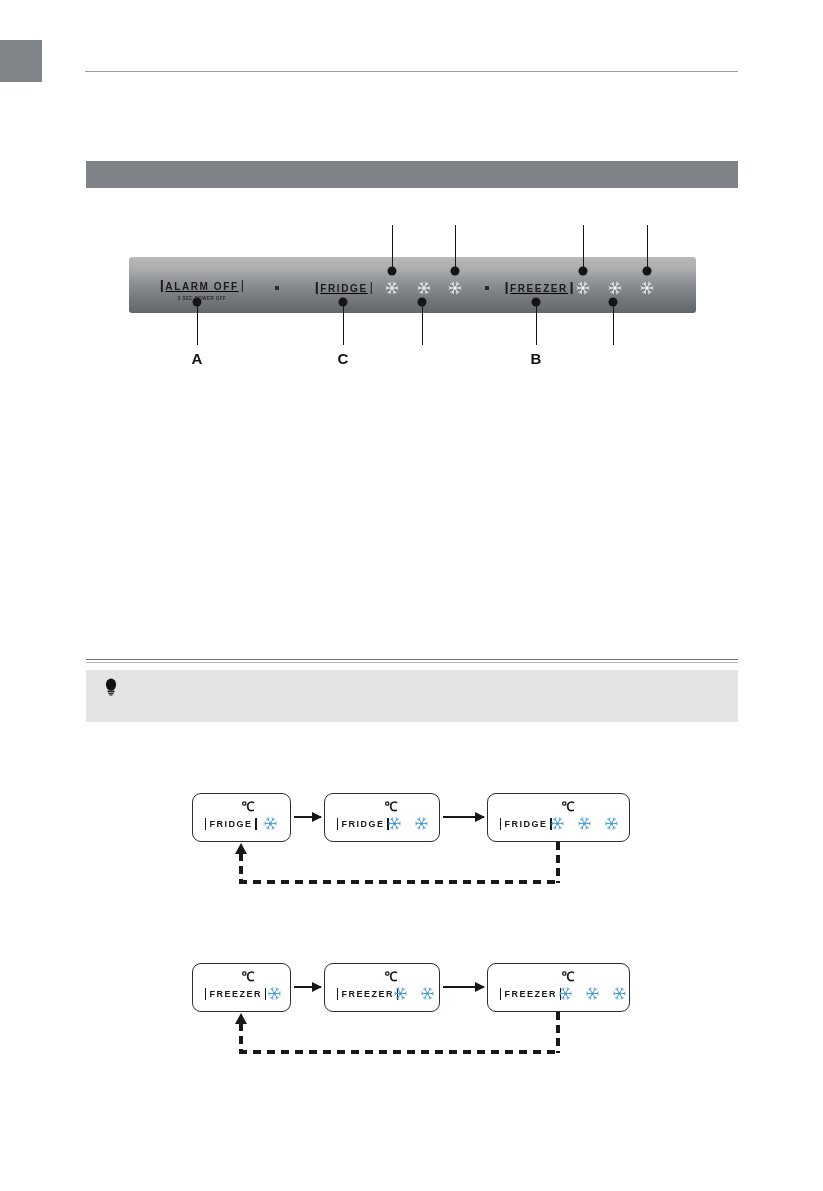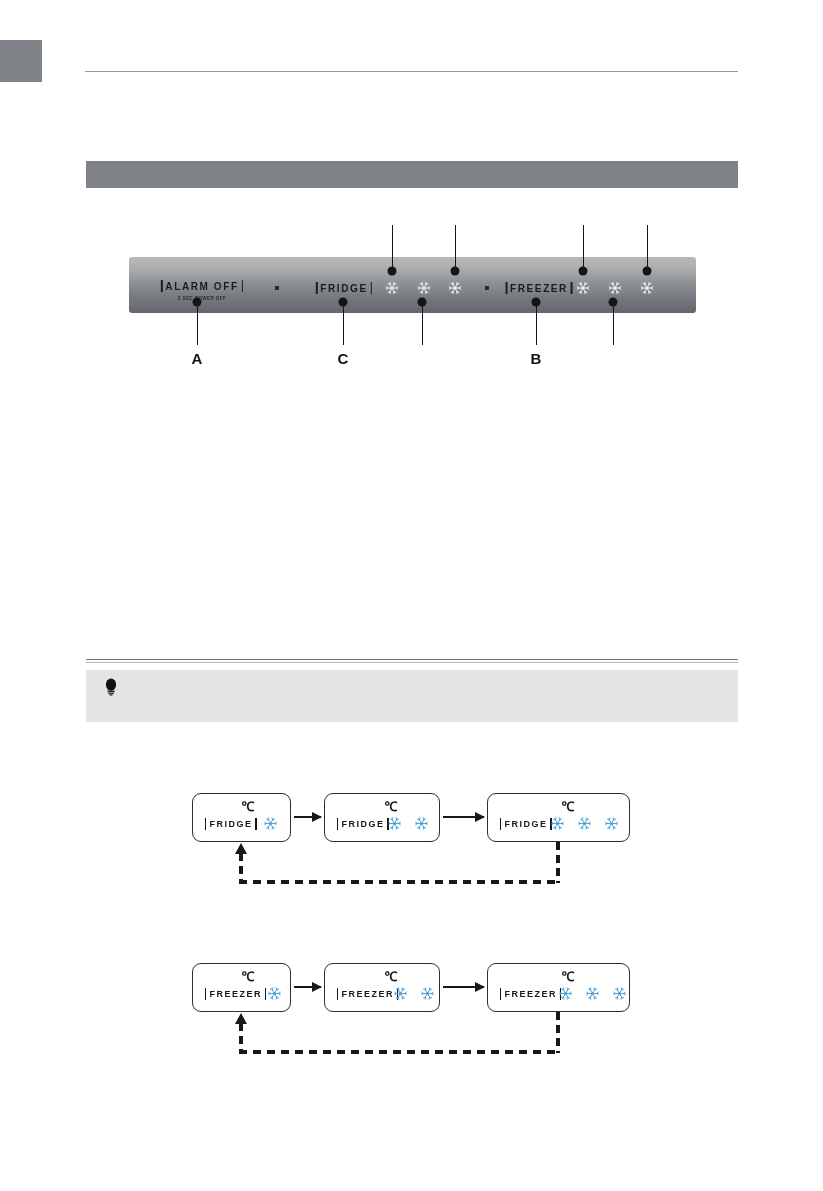--- a/index.html
+++ b/index.html
@@ -74,20 +74,21 @@
     inset: 0;
   }
 
   
   .cp-btn {
     position: absolute;
     display: flex;
     align-items: center;
     transform: translate(-50%, -50%);
     white-space: nowrap;
+    text-decoration: underline;
   }
   .cp-btn .bar {
     display: inline-block;
     width: 1.5px;
     height: 12px;
     background: #1c1d1f;
     margin: 0 3px;
   }
   .cp-btn .txt {
     font-size: 10px;

